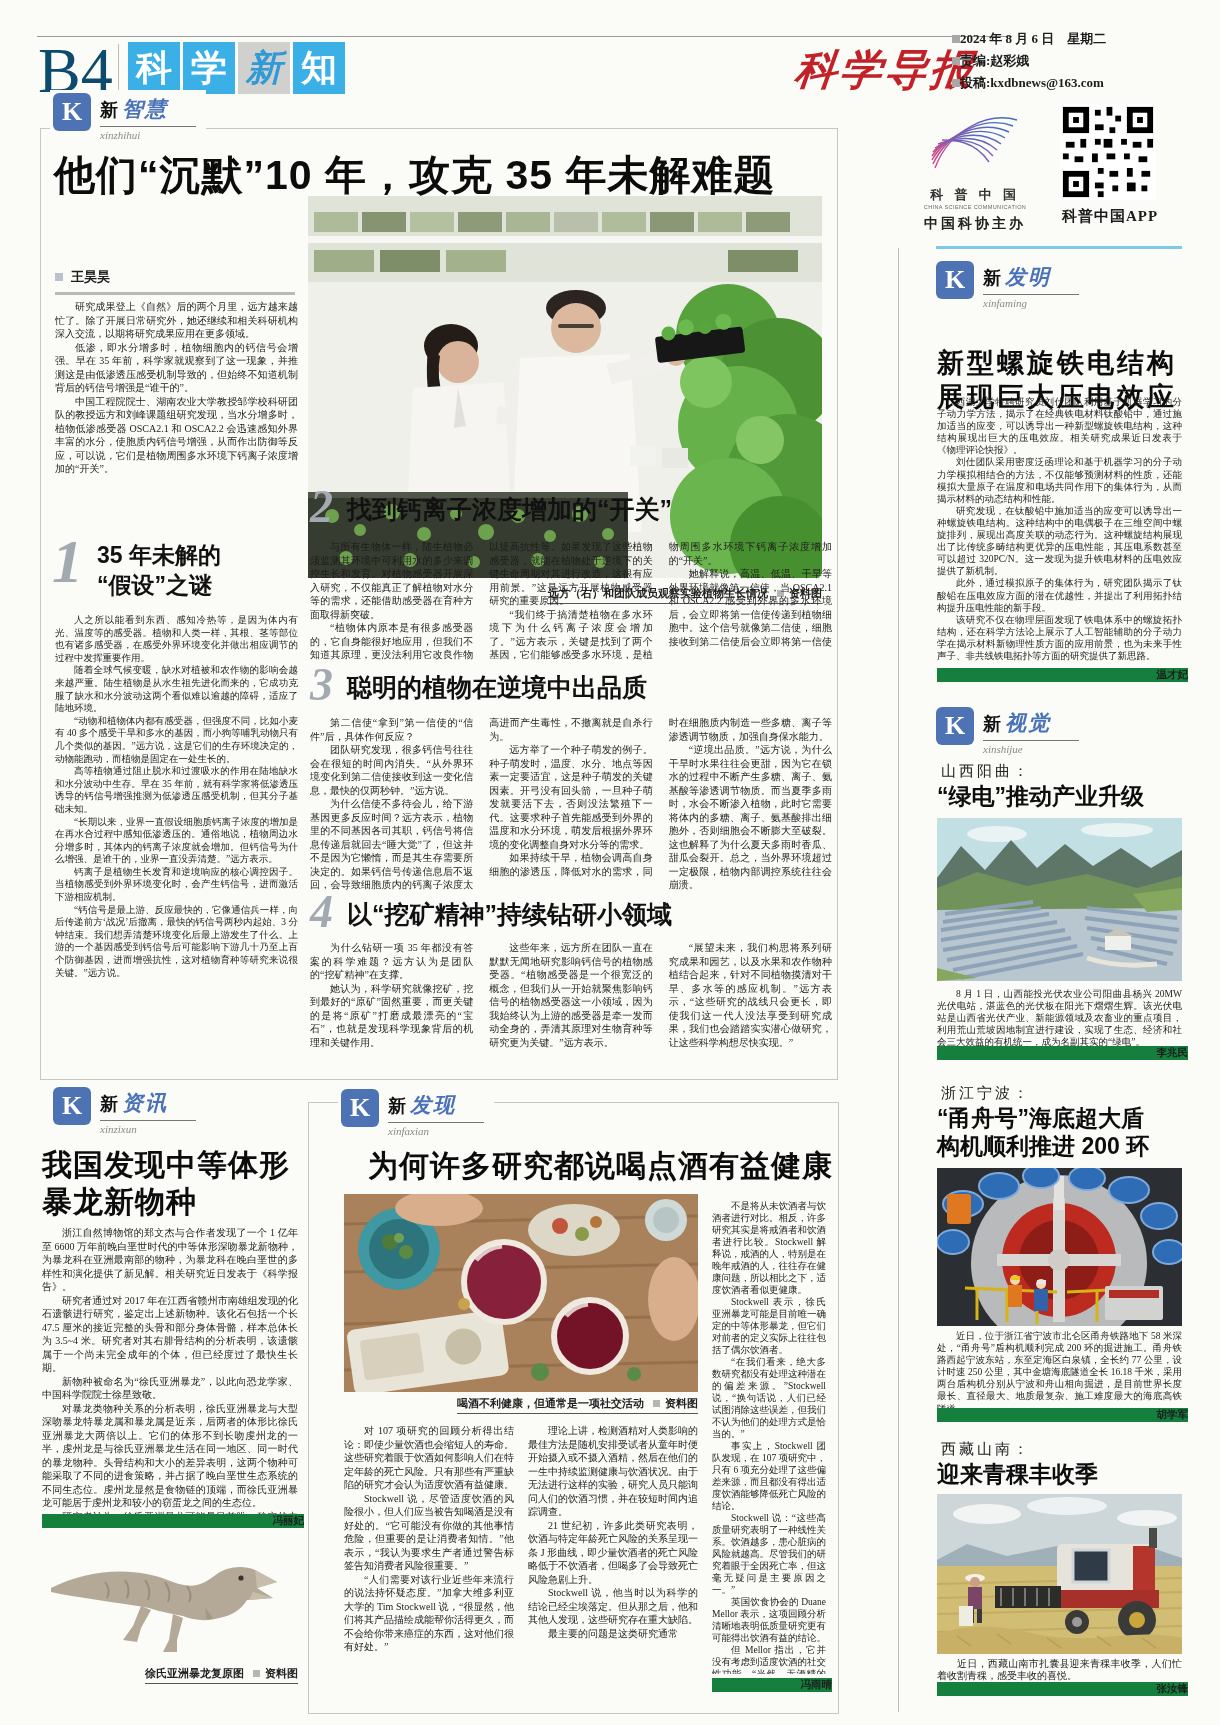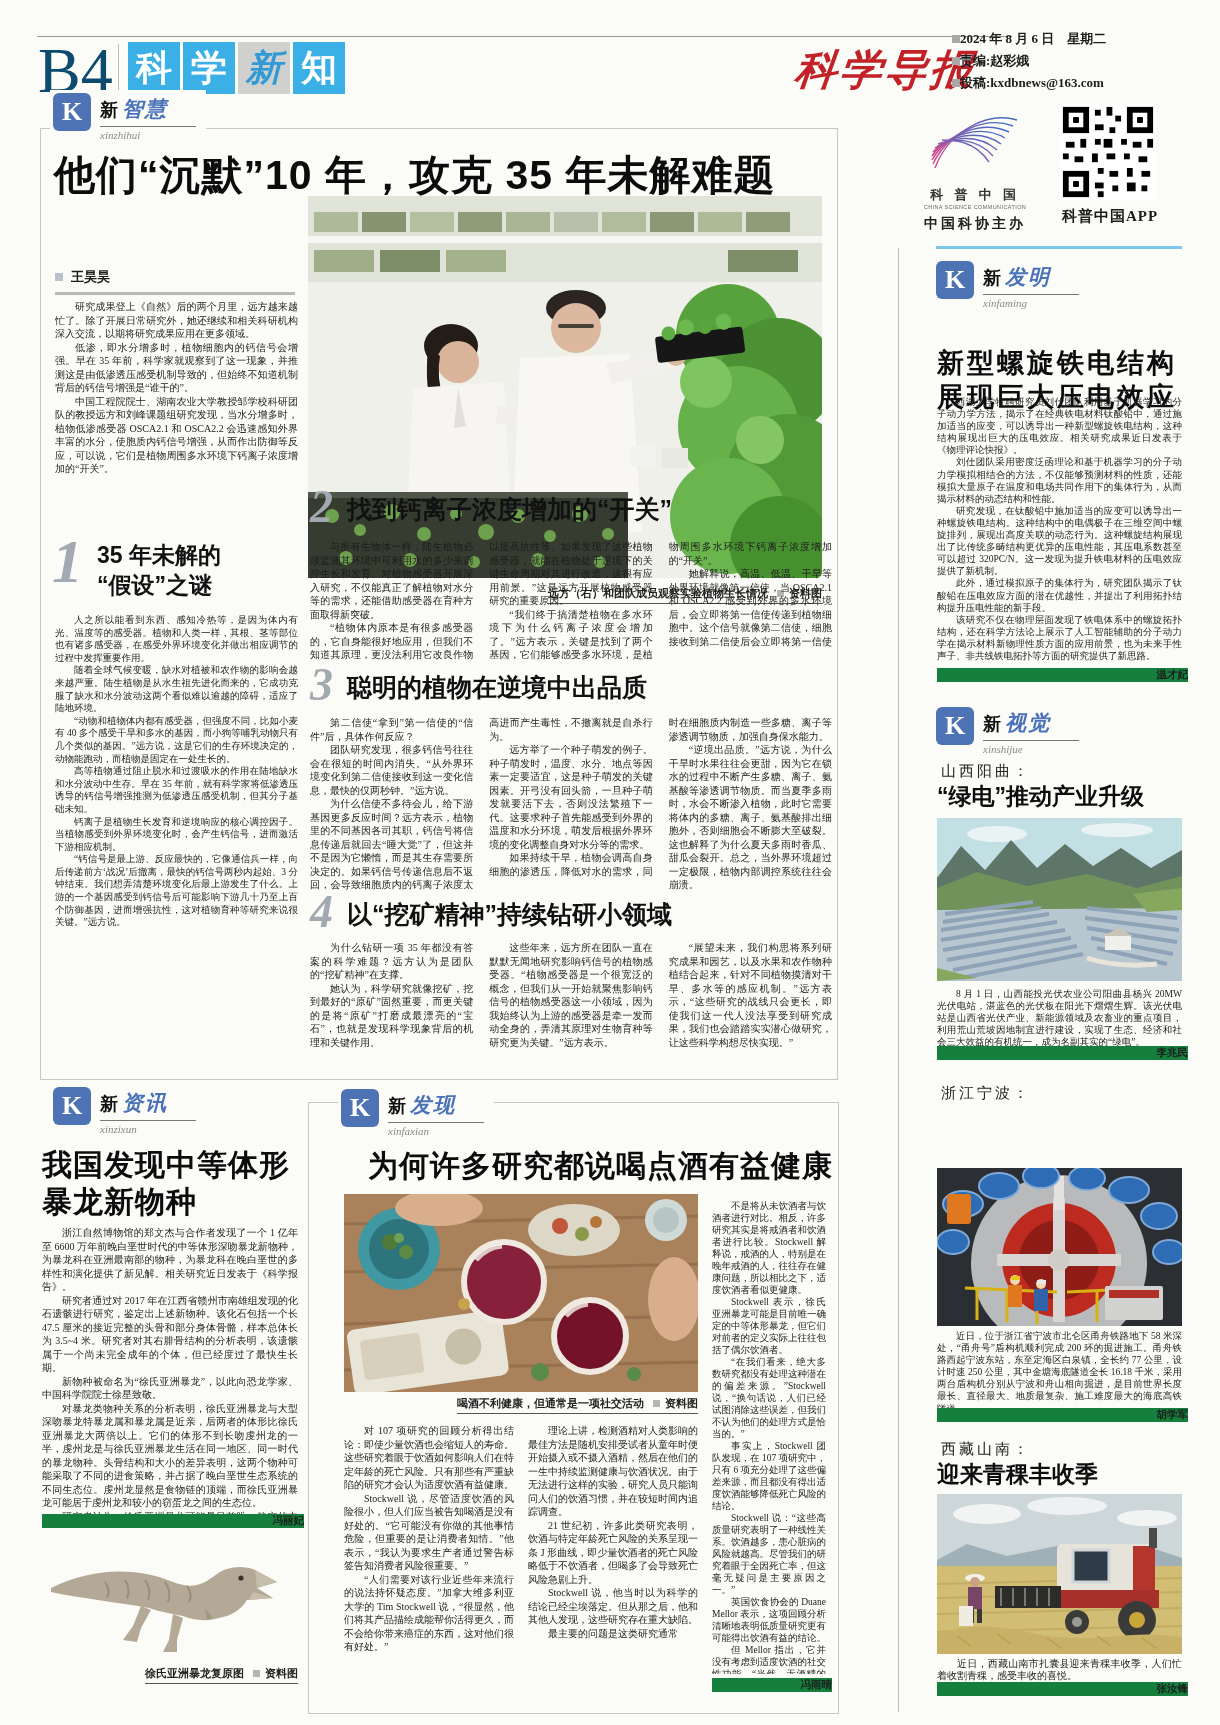--- a/index.html
+++ b/index.html
@@ -265,20 +265,21 @@
     <div class="sec1title">
       <div>35 年未解的</div>
       <div>“假设”之谜</div>
     </div>
   </div>
   <div class="bodytext abs" style="left:55px;top:614px;width:243px;height:452px;font-size:9.5px;line-height:12.6px;">
       <p class="para">人之所以能看到东西、感知冷热等，是因为体内有光、温度等的感受器。植物和人类一样，其根、茎等部位也有诸多感受器，在感受外界环境变化并做出相应调节的过程中发挥重要作用。</p>
       <p class="para">随着全球气候变暖，缺水对植被和农作物的影响会越来越严重。陆生植物是从水生祖先进化而来的，它成功克服了缺水和水分波动这两个看似难以逾越的障碍，适应了陆地环境。</p>
       <p class="para">“动物和植物体内都有感受器，但强度不同，比如小麦有 40 多个感受干旱和多水的基因，而小狗等哺乳动物只有几个类似的基因。”远方说，这是它们的生存环境决定的，动物能跑动，而植物是固定在一处生长的。</p>
       <p class="para">高等植物通过阻止脱水和过渡吸水的作用在陆地缺水和水分波动中生存。早在 35 年前，就有科学家将低渗透压诱导的钙信号增强推测为低渗透压感受机制，但其分子基础未知。</p>
+      <p class="para">“长期以来，业界一直假设细胞质钙离子浓度的增加是在再水合过程中感知低渗透压的。通俗地说，植物周边水分增多时，其体内的钙离子浓度就会增加。但钙信号为什么增强、是谁干的，业界一直没弄清楚。”远方表示。</p>
       <p class="para">钙离子是植物生长发育和逆境响应的核心调控因子。当植物感受到外界环境变化时，会产生钙信号，进而激活下游相应机制。</p>
       <p class="para">“钙信号是最上游、反应最快的，它像通信兵一样，向后传递前方‘战况’后撤离，最快的钙信号两秒内起始、3 分钟结束。我们想弄清楚环境变化后最上游发生了什么。上游的一个基因感受到钙信号后可能影响下游几十乃至上百个防御基因，进而增强抗性，这对植物育种等研究来说很关键。”远方说。</p>
     </div>
 
   <div class="sechead" style="left:310px;top:486px;">
     <div class="secnum" style="font-size:46px;">2</div>
     <div class="sectitle">找到钙离子浓度增加的“开关”</div>
   </div>
   <div class="bodytext cols3 abs" style="left:310px;top:540px;width:522px;height:122px;">
       <p class="para">与所有生物体一样，陆生植物必须监测其环境中可利用水的多少来调控生长和发育。对植物感受器开展深入研究，不仅能真正了解植物对水分等的需求，还能借助感受器在育种方面取得新突破。</p>
@@ -503,20 +504,24 @@
       <rect x="168" y="118" width="26" height="14" fill="#efefec"></rect>
         <polygon points="166,118 196,118 181,110" fill="#c9c4b8"></polygon>
     </svg>
   </div>
   <div class="bodytext abs" style="left:937px;top:988px;width:245px;height:60px;font-size:9.5px;line-height:12.1px;">
     <p class="para">8 月 1 日，山西能投光伏农业公司阳曲县杨兴 20MW 光伏电站，湛蓝色的光伏板在阳光下熠熠生辉。该光伏电站是山西省光伏产业、新能源领域及农畜业的重点项目，利用荒山荒坡因地制宜进行建设，实现了生态、经济和社会三大效益的有机统一，成为名副其实的“绿电”。</p>
   </div>
   <div class="author" style="left:937px;top:1046px;width:245px;">李兆民</div>
 
   <div class="place" style="left:941px;top:1084px;">浙江宁波：</div>
+  <div class="vtitle" style="left:937px;top:1104px;">
+    <div>“甬舟号”海底超大盾</div>
+    <div>构机顺利推进 200 环</div>
+  </div>
   <div class="photo" style="left:937px;top:1168px;width:245px;height:158px;">
     <svg width="245" height="158" viewBox="0 0 245 158">
       <rect width="245" height="158" fill="#2b2f33"></rect>
       <circle cx="122" cy="95" r="88" fill="#b9babc"></circle>
       <circle cx="122" cy="92" r="57" fill="#bd2a20"></circle>
       <circle cx="122" cy="92" r="40" fill="#8f1d17"></circle>
       <rect x="116" y="30" width="12" height="124" fill="#d8d6d2"></rect>
       <rect x="60" y="86" width="124" height="12" fill="#d8d6d2"></rect>
       <circle cx="122" cy="92" r="11" fill="#d0cdc8"></circle>
       <rect x="117" y="8" width="10" height="34" fill="#e4e2de"></rect>

